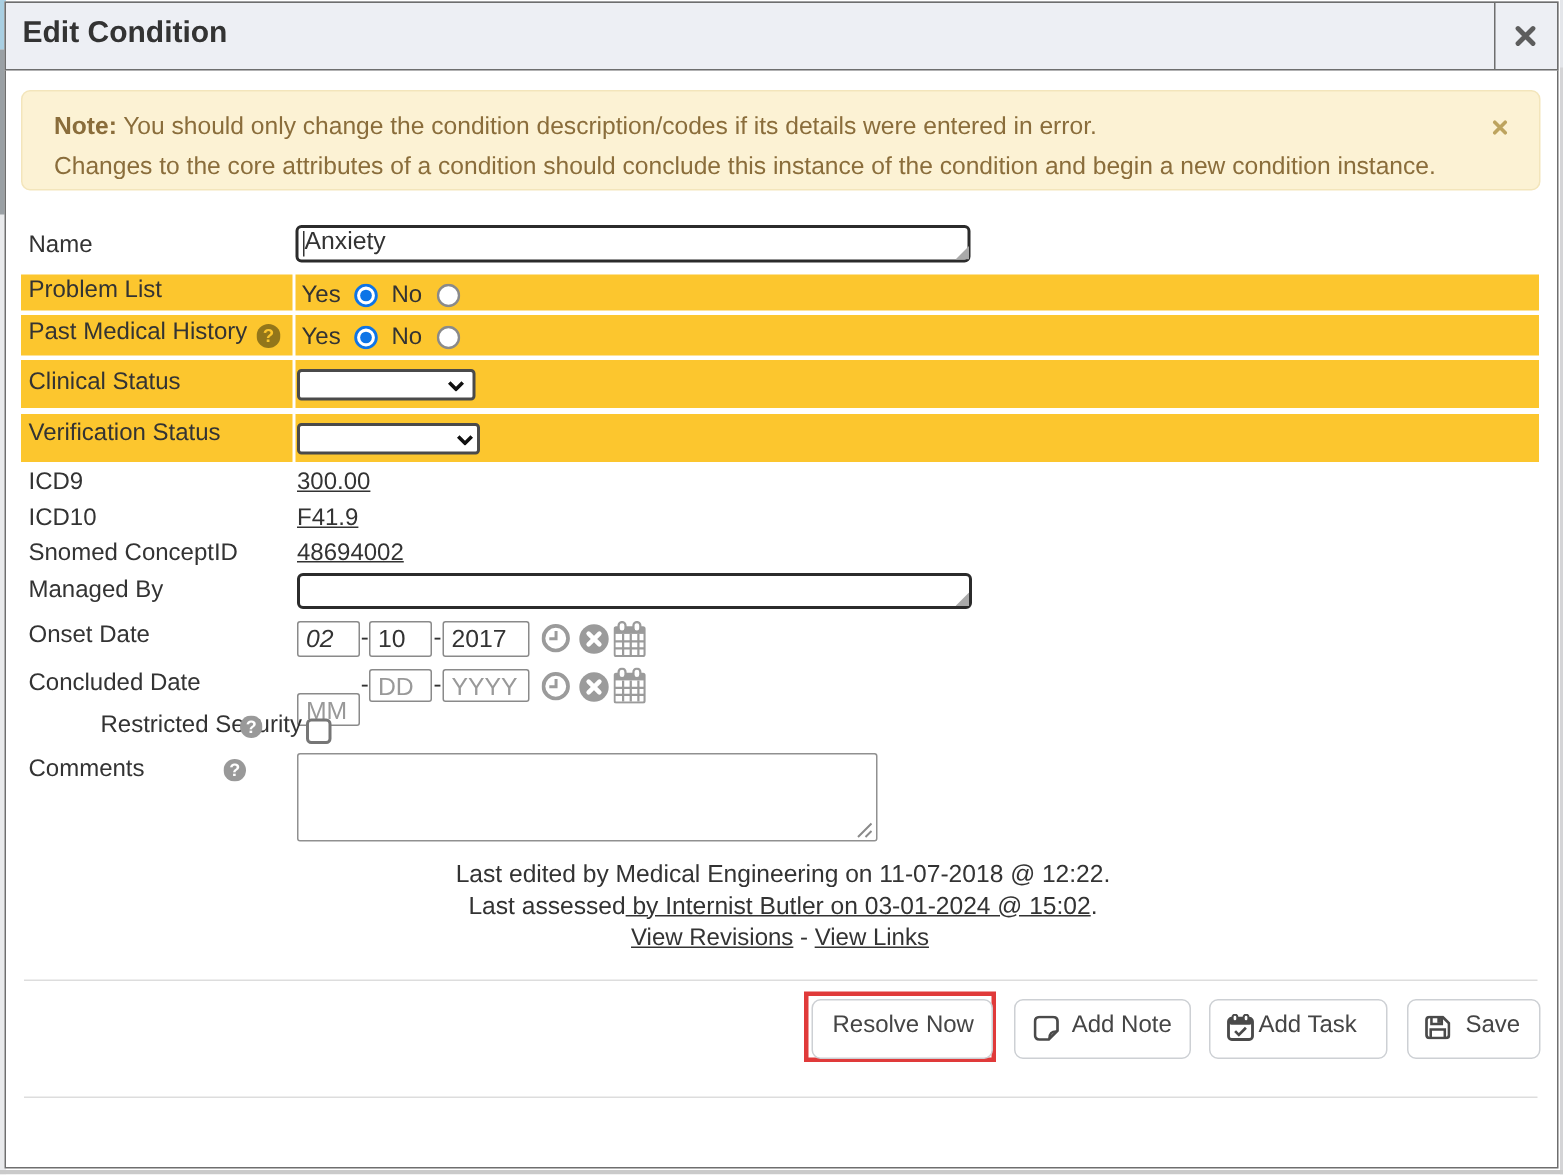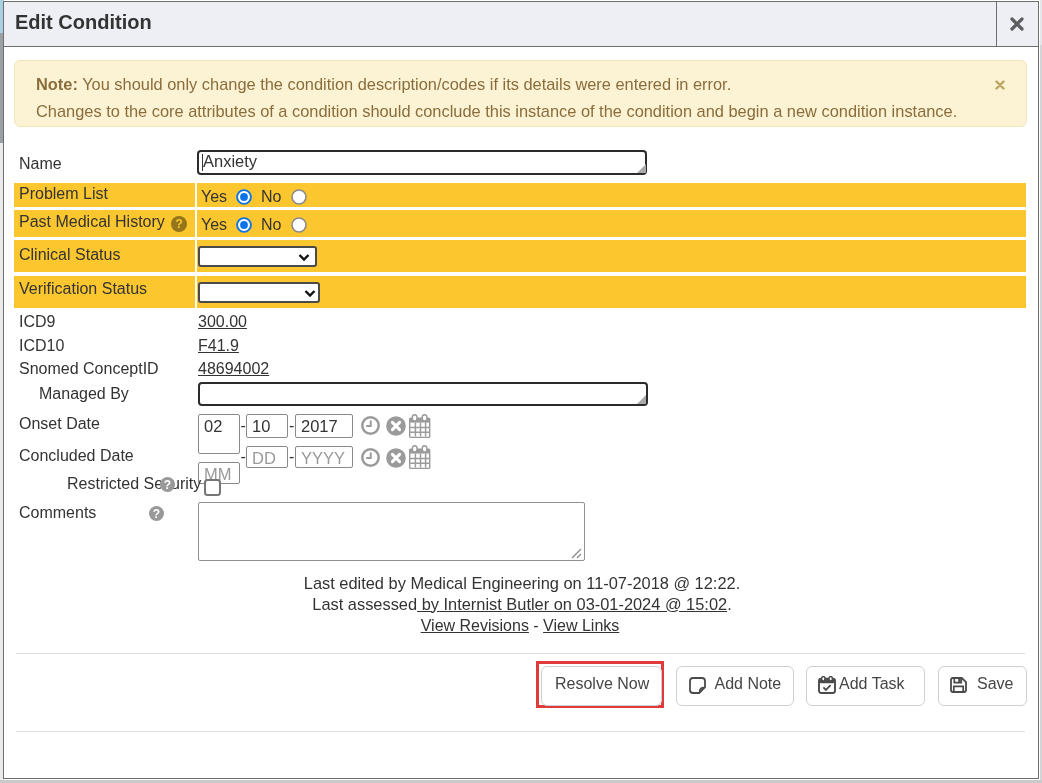--- a/index.html
+++ b/index.html
@@ -103,28 +103,28 @@
       <path d="M1.5 1 L6 5.5 L10.5 1" stroke="#111" stroke-width="2.4" fill="none"></path>
     </svg>
 
   <div class="abs lbl" style="left:19px; top:312.5px;">ICD9</div>
   <a class="abs lnk" style="left:198px; top:312.5px;">300.00</a>
   <div class="abs lbl" style="left:19px; top:336.5px;">ICD10</div>
   <a class="abs lnk" style="left:198px; top:336.5px;">F41.9</a>
   <div class="abs lbl" style="left:19px; top:360px;">Snomed ConceptID</div>
   <a class="abs lnk" style="left:198px; top:360px;">48694002</a>
 
-  <div class="abs lbl" style="left:19px; top:385px;margin-left:20px;">Managed By</div>
+  <div class="abs lbl" style="left:19px; top:385px;">Managed By</div>
   <div class="abs binput" style="left:198px; top:382px; width:450px; height:24px;"></div>
   <svg class="abs" style="left:637px; top:395px;" width="9" height="9" viewBox="0 0 9 9">
       <path d="M9 0 L9 9 L0 9 Z" fill="#aaa"></path>
     </svg>
 
   <div class="abs lbl" style="left:19px; top:415px;">Onset Date</div>
-  <div class="abs dbox" style="left:198px; top:413.5px; width:42px; height:40px;">02</div>
+  <div class="abs dbox" style="left:198px; top:413.5px; width:42px; height:24px;font-style:italic;">02</div>
   <div class="abs" style="left:240.5px; top:416.5px;">-</div>
   <div class="abs dbox" style="left:246px; top:413.5px; width:42px; height:24px;">10</div>
   <div class="abs" style="left:289px; top:416.5px;">-</div>
   <div class="abs dbox" style="left:295px; top:413.5px; width:58px; height:24px;">2017</div>
   <svg class="abs" style="left:361px; top:416px;" width="19" height="19" viewBox="0 0 19 19">
       <circle cx="9.5" cy="9.5" r="8.2" fill="#fff" stroke="#9b9b9b" stroke-width="2.5"></circle>
       <path d="M9.7 4.6 V9.9 H5.2" stroke="#9b9b9b" stroke-width="2" fill="none"></path>
     </svg>
   <svg class="abs" style="left:385.5px; top:416px;" width="20" height="20" viewBox="0 0 20 20">
       <circle cx="10" cy="10" r="9.8" fill="#9b9b9b"></circle>

